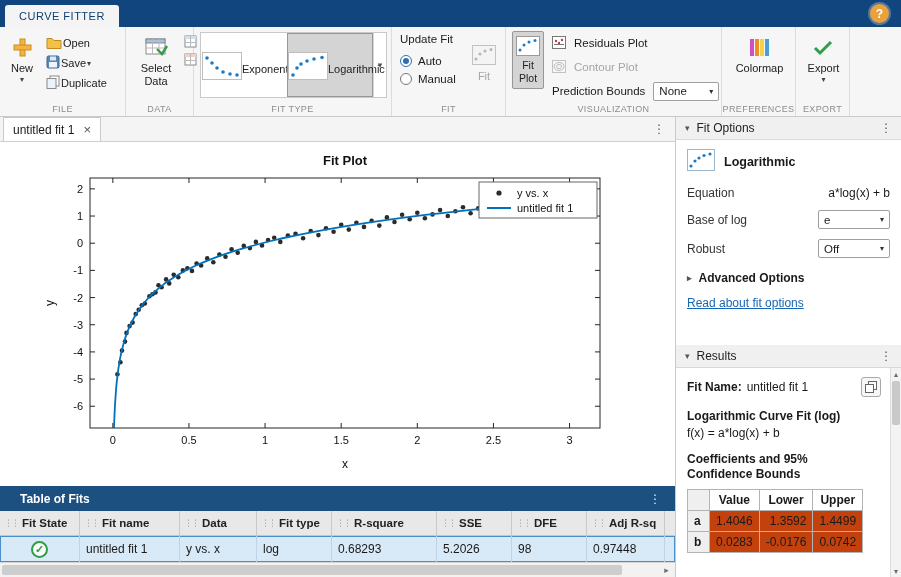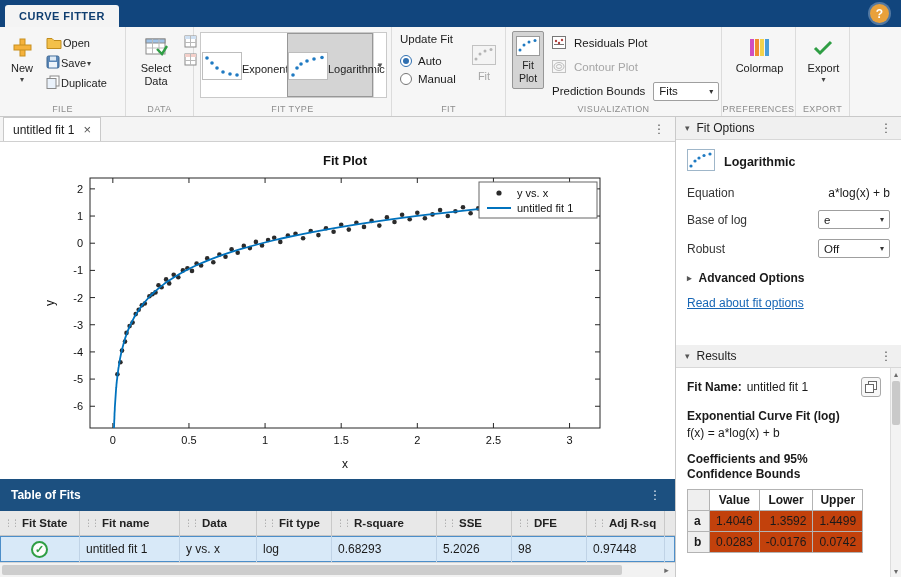--- a/index.html
+++ b/index.html
@@ -4,21 +4,21 @@
 <style>
   * { margin:0; padding:0; box-sizing:border-box; }
   html,body { width:901px; height:577px; overflow:hidden; }
   body { font-family:"Liberation Sans", sans-serif; font-size:12px; color:#1a1a1a; background:#fff; }
   svg { font-family:"Liberation Sans", sans-serif; }
 
   .page { width:901px; height:577px; display:flex; flex-direction:column; }
 
   
   .titlebar { height:27px; background:#11457d; display:flex; align-items:flex-end; position:relative; flex:0 0 auto; }
-  .app-tab { background:#f4f4f4; color:#0f3e70; font-weight:bold; font-size:11px; letter-spacing:.5px;
+  .app-tab { background:#f4f4f4; color:#0f3e70; font-weight:normal; font-size:11px; letter-spacing:.5px;
              padding:5px 14px 5px; margin-left:5px; border-radius:3px 3px 0 0; cursor:pointer; }
   .help-btn { position:absolute; right:12px; top:4px; width:19px; height:19px; border-radius:50%;
               background:#e9a13b; color:#fff; font-weight:bold; font-size:12px;
               display:flex; align-items:center; justify-content:center;
               box-shadow:0 0 0 2px rgba(255,255,255,.28); cursor:pointer; }
 
   
   .ribbon { height:90px; background:#f6f6f6; border-bottom:1px solid #c9c9c9; display:flex; flex:0 0 auto; }
   .rsection { position:relative; border-right:1px solid #dcdcdc; padding:4px 4px 14px 6px; }
   .rlabel { position:absolute; bottom:2px; left:0; right:0; text-align:center; font-size:9px; color:#8d8d8d; letter-spacing:.4px; }
@@ -72,21 +72,21 @@
   .tabstrip { height:25px; background:#f4f4f4; border-bottom:1px solid #d0d0d0; display:flex; align-items:flex-end; position:relative; flex:0 0 auto; }
   .doc-tab { height:24px; background:#fff; border:1px solid #c9c9c9; border-bottom:none; display:flex; align-items:center;
              gap:9px; padding:0 9px; margin-left:3px; font-size:12px; cursor:pointer; }
   .tab-close { color:#555; font-size:13px; cursor:pointer; }
   .strip-kebab { position:absolute; right:10px; top:5px; color:#555; cursor:pointer; font-size:12px; }
 
   .plot-area { flex:1; background:#fff; position:relative; min-height:0; }
 
   
   .tof { flex:0 0 auto; display:flex; flex-direction:column; }
-  .tof-title { height:32px; background:#1c5080; color:#fff; display:flex; align-items:center; padding:0 11px;
+  .tof-title { height:25px; background:#1c5080; color:#fff; display:flex; align-items:center; padding:0 20px;
                font-weight:bold; font-size:12px; position:relative; }
   .tof-title-kebab { position:absolute; right:14px; color:#e8eef5; cursor:pointer; font-weight:normal; }
   .tof-cols { display:flex; height:25px; background:#e8e8e8; border-bottom:1px solid #c6c6c6; }
   .tof-col { display:flex; align-items:center; gap:4px; padding:0 4px; border-right:1px solid #c9c9c9;
              font-weight:bold; font-size:11.5px; color:#222; cursor:pointer; overflow:hidden; white-space:nowrap; }
   .grip { color:#9b9b9b; font-size:9px; letter-spacing:-2px; font-weight:normal; }
   .tof-row { display:flex; height:26px; background:#d8e9f8; box-shadow:inset 0 0 0 1px #4c8ec9; cursor:pointer; }
   .tof-cell { display:flex; align-items:center; padding:0 6px; border-right:1px solid #c0d3e6; font-size:12px; overflow:hidden; white-space:nowrap; }
   .fit-state-cell { justify-content:center; }
   .check-circle { width:17px; height:17px; border-radius:50%; border:2px solid #2f9e44; color:#2f9e44;
@@ -324,21 +324,21 @@
                   <rect x="0.5" y="0.5" width="13" height="12" fill="#f6f6f6" stroke="#c2c2c2"></rect>
                   <ellipse cx="7" cy="6.5" rx="5" ry="4" fill="none" stroke="#bdbdbd"></ellipse>
                   <ellipse cx="7" cy="6.5" rx="2.6" ry="2" fill="none" stroke="#bdbdbd"></ellipse>
                 </svg>
             </span>
             <span>Contour Plot</span>
           </div>
           <div class="viz-row">
             <span>Prediction Bounds</span>
             <div class="dropdown" style="width:66px">
-              <span>Fits</span>
+              <span>None</span>
               <span class="dd-caret">▾</span>
             </div>
           </div>
         </div>
       </div>
       <div class="rlabel">VISUALIZATION</div>
     </div>
 
     <div class="rsection" style="width:74px">
       <div class="rcontent" style="justify-content:center;width:100%">
@@ -649,21 +649,21 @@
         <div class="rname-row">
           <span class="bold">Fit Name:</span>
           <span>untitled fit 1</span>
           <span class="copy-btn">
             <svg width="12" height="12">
                 <rect x="3.5" y="0.5" width="8" height="8" fill="#fff" stroke="#666"></rect>
                 <rect x="0.5" y="3.5" width="8" height="8" fill="#fff" stroke="#666"></rect>
               </svg>
           </span>
         </div>
-        <div class="rtitle">Exponential Curve Fit (log)</div>
+        <div class="rtitle">Logarithmic Curve Fit (log)</div>
         <div class="rformula">f(x) = a*log(x) + b</div>
         <div class="coef-head">Coefficients and 95% Confidence Bounds</div>
         <table class="coef">
           <tbody>
               <tr>
             <th class="corner"></th>
             <th>Value</th>
             <th>Lower</th>
             <th>Upper</th>
           </tr>

